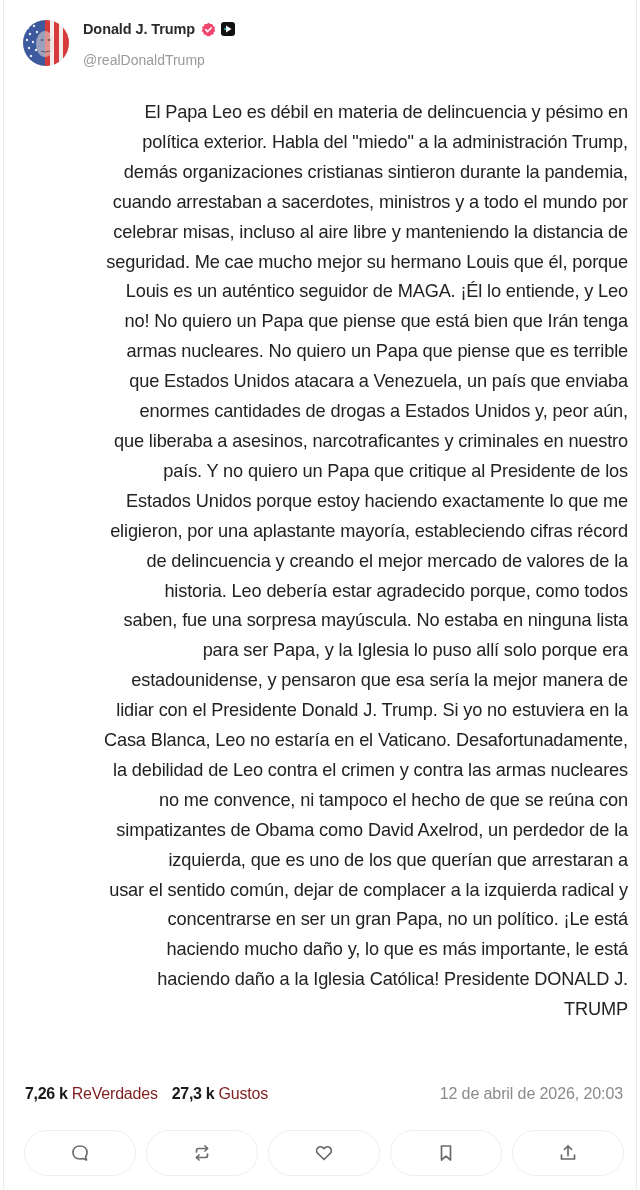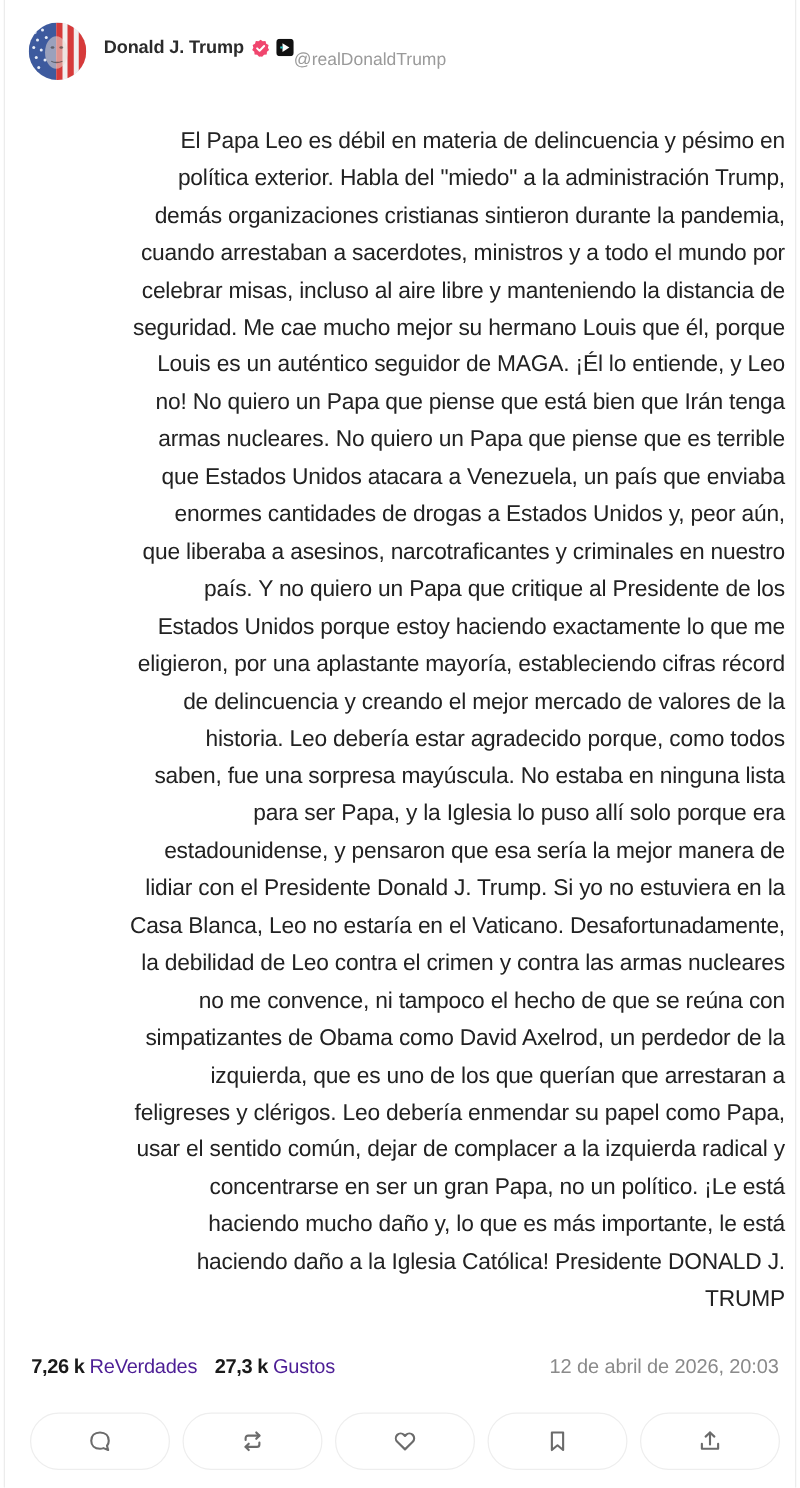--- a/index.html
+++ b/index.html
@@ -36,20 +36,21 @@
       border-radius: 50%;
       overflow: hidden;
       position: relative;
       background: #cfd6e6;
       flex: 0 0 46px;
     }
     .avatar svg { display: block; }
     .names {
       margin-left: 14px;
       display: flex;
+      flex-direction: column;
     }
     .name-row {
       display: flex;
       align-items: center;
       height: 22px;
     }
     .display-name {
       font-size: 14.5px;
       font-weight: bold;
       color: #2b2b2b;
@@ -92,21 +93,21 @@
       left: 21px;
       top: 1083px;
       width: 598px;
       height: 22px;
       display: flex;
       align-items: center;
       font-size: 16px;
     }
     .stat { display: flex; align-items: baseline; margin-right: 14px; }
     .stat-count { font-weight: bold; color: #1a1a1a; letter-spacing: -0.3px; }
-    .stat-label { color: #4c1d95; margin-left: 4px; letter-spacing: -0.2px; }
+    .stat-label { color: #7f1d1d; margin-left: 4px; letter-spacing: -0.2px; }
     .timestamp {
       margin-left: auto;
       color: #8a8a8a;
       letter-spacing: -0.1px;
     }
     .actions {
       position: absolute;
       left: 20px;
       top: 1130px;
       width: 600px;
@@ -200,21 +201,20 @@
     <span class="line">historia. Leo debería estar agradecido porque, como todos</span>
     <span class="line">saben, fue una sorpresa mayúscula. No estaba en ninguna lista</span>
     <span class="line">para ser Papa, y la Iglesia lo puso allí solo porque era</span>
     <span class="line">estadounidense, y pensaron que esa sería la mejor manera de</span>
     <span class="line">lidiar con el Presidente Donald J. Trump. Si yo no estuviera en la</span>
     <span class="line">Casa Blanca, Leo no estaría en el Vaticano. Desafortunadamente,</span>
     <span class="line">la debilidad de Leo contra el crimen y contra las armas nucleares</span>
     <span class="line">no me convence, ni tampoco el hecho de que se reúna con</span>
     <span class="line">simpatizantes de Obama como David Axelrod, un perdedor de la</span>
     <span class="line">izquierda, que es uno de los que querían que arrestaran a</span>
-    <span class="line">feligreses y clérigos. Leo debería enmendar su papel como Papa,</span>
     <span class="line">usar el sentido común, dejar de complacer a la izquierda radical y</span>
     <span class="line">concentrarse en ser un gran Papa, no un político. ¡Le está</span>
     <span class="line">haciendo mucho daño y, lo que es más importante, le está</span>
     <span class="line">haciendo daño a la Iglesia Católica! Presidente DONALD J.</span>
     <span class="line">TRUMP</span>
   </div>
 
   <div class="stats">
     <div class="stat">
       <span class="stat-count">7,26 k</span>

